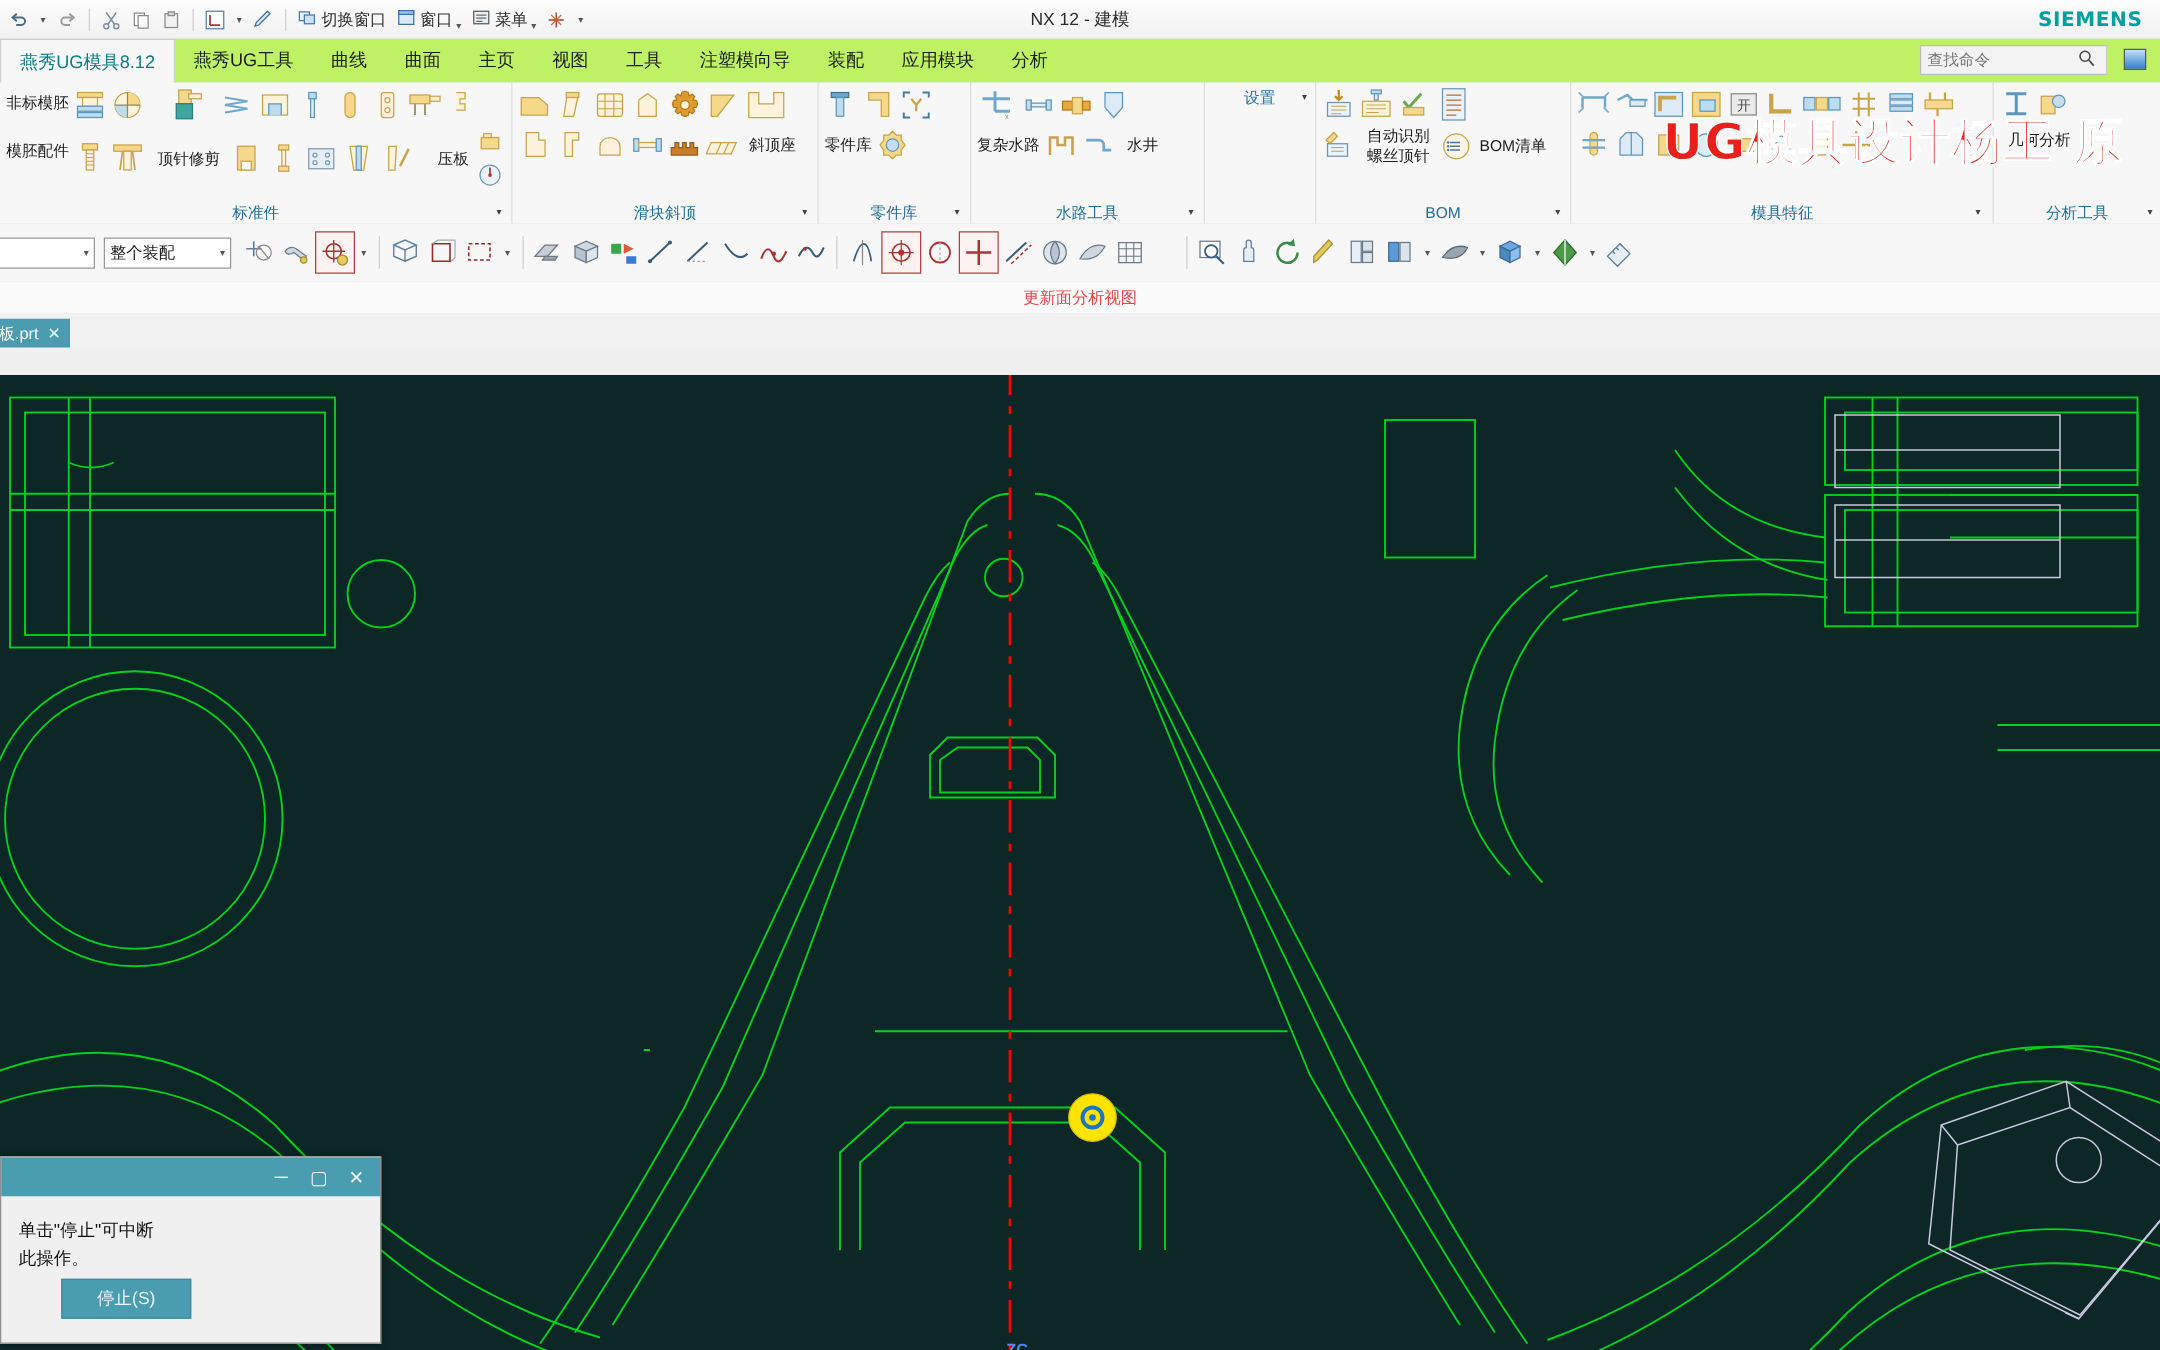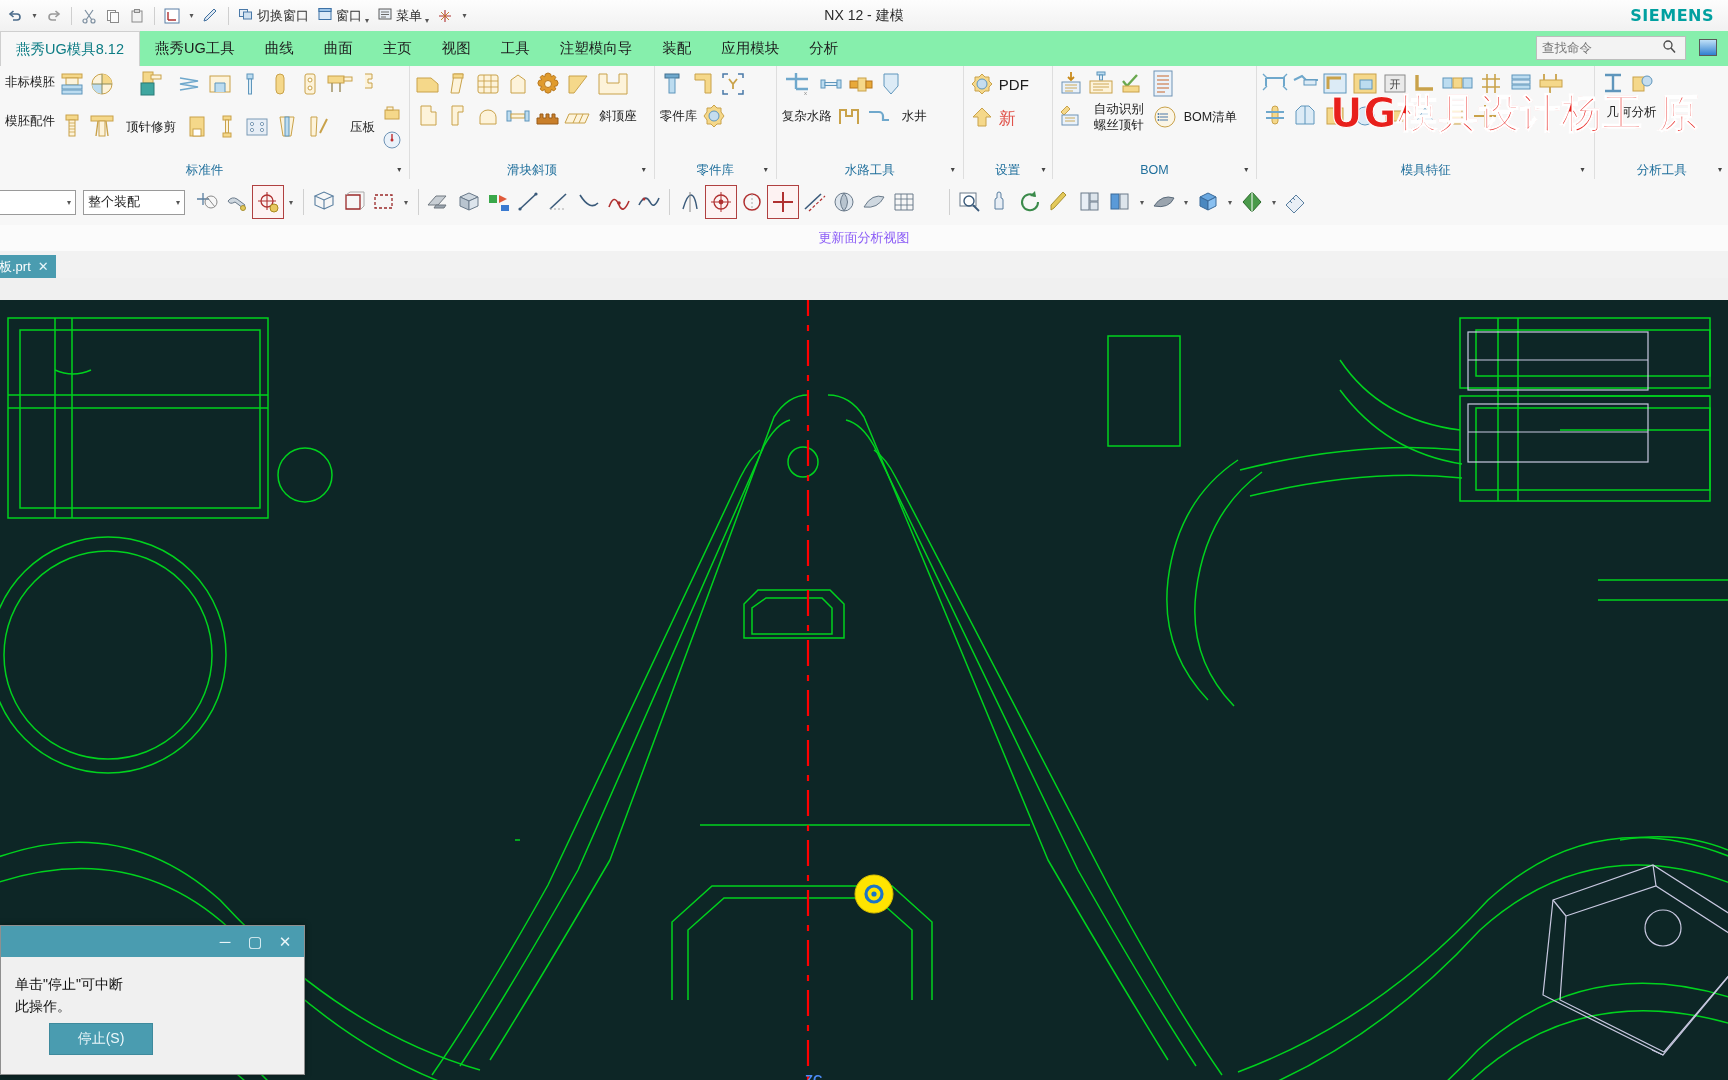--- a/index.html
+++ b/index.html
@@ -29,21 +29,21 @@
     text-align:center;font-size:14px;color:#2b2b2b;pointer-events:none;
   }
   .siemens{
     position:absolute;right:14px;top:6px;font-size:16px;letter-spacing:.5px;
     color:#00a0a0;font-weight:bold;font-family:"DejaVu Sans",sans-serif;
   }
 
   
   .tabbar{
     position:absolute;left:0;top:31px;width:1728px;height:35px;
-    background:#86efac;border-bottom:1px solid #d6d6d6;
+    background:#bef264;border-bottom:1px solid #d6d6d6;
     display:flex;align-items:stretch;
   }
   .tab{
     display:flex;align-items:center;padding:0 15px;font-size:14.5px;color:#1d1d1d;
     cursor:default;white-space:nowrap;
   }
   .tab.active{
     background:#f7f7f7;color:#0c7c84;border:1px solid #cfcfcf;border-bottom:1px solid #f7f7f7;
     margin-bottom:-1px;
   }
@@ -96,21 +96,21 @@
   }
   .combo .cv{overflow:hidden;white-space:nowrap;}
   .tsep{width:1px;height:26px;background:#d0d0d0;margin:0 5px;}
   .tbtn{width:30px;height:32px;display:flex;align-items:center;justify-content:center;}
 
   
   .statusline{
     position:absolute;left:0;top:225px;width:1728px;height:26px;
     background:#fbfbfb;border-bottom:1px solid #c8c8c8;
     display:flex;align-items:center;justify-content:center;
-    font-size:13px;color:#8b5cf6;
+    font-size:13px;color:#ef4444;
   }
 
   
   .doctabs{
     position:absolute;left:0;top:251px;width:1728px;height:27px;background:#f2f2f2;
     display:flex;align-items:flex-end;
   }
   .doctab{
     height:23px;background:#4a9cb0;color:#fff;font-size:13px;display:flex;align-items:center;
     gap:7px;padding:0 7px 0 4px;margin-left:-18px;
@@ -615,41 +615,20 @@
           </div>
         </div>
       </div>
       <div class="glabel">
         <span>水路工具</span>
         <span class="dd" style="position:absolute;right:8px">▾</span>
       </div>
     </div>
 
     <div class="rgroup" style="width:84px">
-      <div class="items">
-        <div class="col">
-          <div class="row">
-            <div class="ico">
-              <svg width="28" height="28" viewBox="0 0 28 28">
-                  <path d="M14 4 l3 3 h4 v4 l3 3 -3 3 v4 h-4 l-3 3 -3-3 h-4 v-4 l-3-3 3-3 v-4 h4 Z" fill="#f5d88a" stroke="#c9a24a"></path>
-                  <circle cx="14" cy="14" r="5" fill="#c5ddef" stroke="#5f96bc"></circle>
-                </svg>
-            </div>
-            <div class="btxt" style="font-size:15px">PDF</div>
-          </div>
-          <div class="row" style="margin-top:4px">
-            <div class="ico">
-              <svg width="28" height="28" viewBox="0 0 28 28">
-                  <path d="M14 4 l9 9 h-5 v9 h-8 v-9 h-5 Z" fill="#f5d88a" stroke="#c9a24a"></path>
-                </svg>
-            </div>
-            <div class="btxt" style="font-size:17px;color:#e0524a">新</div>
-          </div>
-        </div>
-      </div>
       <div class="glabel">
         <span>设置</span>
         <span class="dd" style="position:absolute;right:6px">▾</span>
       </div>
     </div>
 
     <div class="rgroup" style="width:203px">
       <div class="items">
         <div class="col">
           <div class="row">

